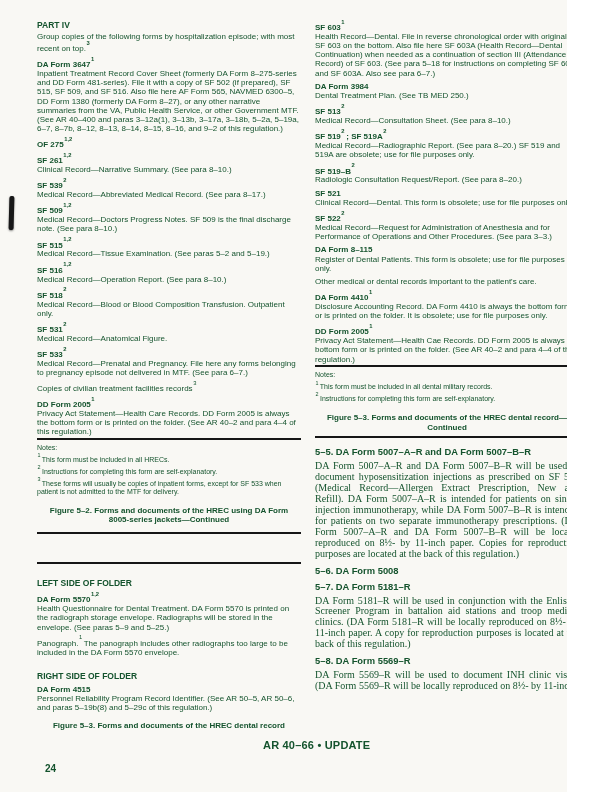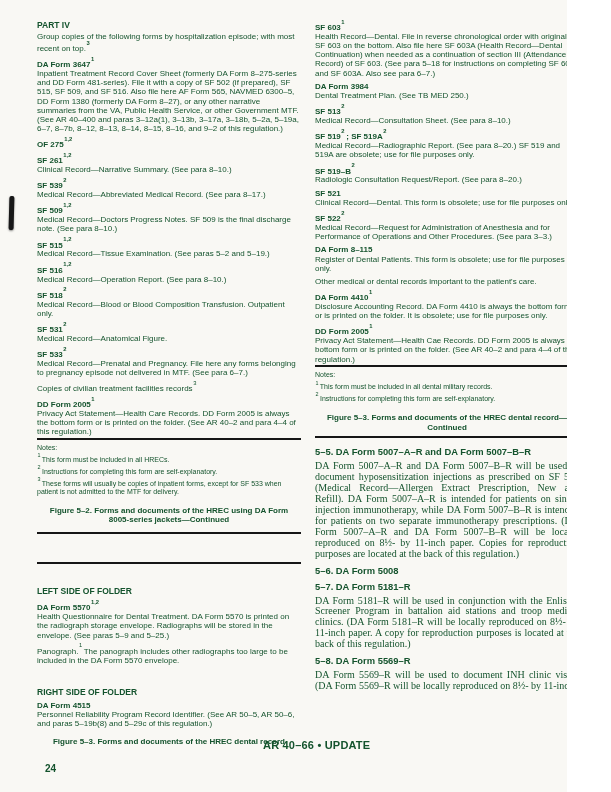--- a/index.html
+++ b/index.html
@@ -18,21 +18,21 @@
   sup{font-size:5.8px;position:relative;top:-2.4px;left:0.5px;font-weight:bold;}
   .entry-b sup{font-weight:normal;}
   .rule{height:2px;background:#161616;}
   .rule-tight{margin-top:1px;}
   .notes{margin-top:4px;font-size:7px;line-height:8.4px;}
   .notes-label{margin-bottom:1px;}
   .note-item sup{font-size:5.4px;top:-1.8px;font-weight:normal;}
   .caption{font-weight:bold;font-size:8px;line-height:9.8px;text-align:center;margin:9px 10px 0 10px;}
   .rule-after-caption{margin-top:7px;}
   .rule-gap{margin-top:28px;}
-  .side-head{font-weight:bold;font-size:8.5px;margin-top:22px;}
+  .side-head{font-weight:bold;font-size:8.5px;margin-top:14px;}
   .sec-h{font-weight:bold;font-size:9.4px;margin-top:5px;}
   .sec-b{font-family:"Liberation Serif",serif;font-size:10px;line-height:10.9px;text-align:justify;margin-top:4px;}
   .footer-left{position:absolute;left:45px;top:739px;font-size:10px;font-weight:bold;margin-top:24px;}
   .footer-right{position:absolute;left:263px;top:739px;font-size:11px;font-weight:bold;letter-spacing:0.2px;}
   
   .mark-oval{
     position:absolute;left:583px;top:78px;width:8px;height:20px;
     border:1.6px solid #2c2c2c;border-radius:50%;transform:rotate(14deg);
     border-bottom-color:transparent;
   }

